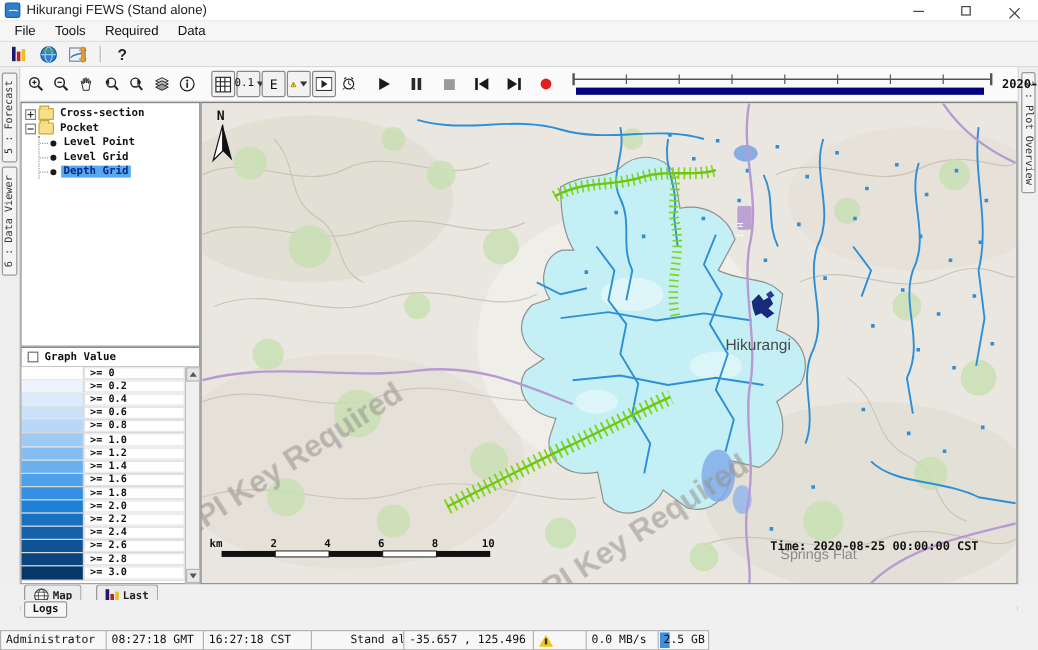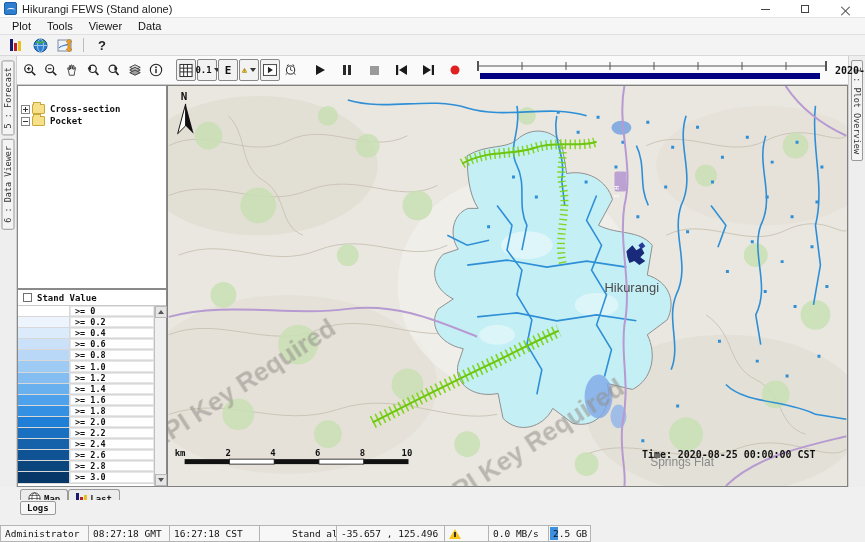--- a/index.html
+++ b/index.html
@@ -39,28 +39,28 @@
   #right-strip { position:absolute; right:0; top:56px; width:17px; height:431px; background:#eeeeee; display:flex; flex-direction:column; align-items:center; padding-top:4px; border-left:1px solid #d0d0d0; }
   .vtab { background:#f4f4f4; border:1px solid #9a9a9a; border-radius:2px; font-family:"DejaVu Sans Mono",monospace; font-size:8.5px; color:#333; padding:6px 1px; line-height:1; white-space:nowrap; }
   .vtab-left { writing-mode:vertical-rl; transform:rotate(180deg); }
   .vtab-right { writing-mode:vertical-rl; }
 
   
   #toolbar2 { position:absolute; left:17px; top:56px; width:831px; height:29px; background:#fafafa; border-bottom:1px solid #cccccc; display:flex; align-items:center; padding:0 3px; gap:1px; }
   .tbtn { height:22px; min-width:20px; display:flex; align-items:center; justify-content:center; padding:0 2px; border:1px solid transparent; }
   .tbtn.boxed { border:1px solid #888; background:#f2f2f2; border-radius:2px; }
   .caret-down { width:0; height:0; border-left:3px solid transparent; border-right:3px solid transparent; border-top:4px solid #333; margin-left:2px; }
-  .scale-lbl { font-family:"DejaVu Sans Mono",monospace; font-size:9px; font-weight:bold; color:#111; }
+  .scale-lbl { font-family:"DejaVu Sans Mono",monospace; font-size:9px; font-weight:normal; color:#111; }
   .blue-dot { width:5px; height:5px; border-radius:50%; background:#1840c8; margin-right:1px; }
   #timeline-wrap { flex:1; display:flex; align-items:center; margin-left:6px; }
   #timeline-svg { flex:1; height:24px; }
   #timeline-date { font-family:"DejaVu Sans Mono",monospace; font-size:10px; font-weight:bold; color:#111; white-space:nowrap; padding:0 3px; }
 
   
-  #tree-panel { position:absolute; left:17px; top:85px; width:150px; height:204px; background:#ffffff; border:1px solid #8a8a8a; overflow:hidden; padding-top:17px; }
+  #tree-panel { position:absolute; left:17px; top:85px; width:150px; height:204px; background:#ffffff; border:1px solid #8a8a8a; overflow:hidden; padding-top:3px; }
   .tree-row { display:flex; align-items:center; height:12px; font-family:"DejaVu Sans Mono",monospace; font-size:9px; font-weight:bold; color:#111; white-space:nowrap; }
   .expander { width:9px; height:9px; border:1px solid #848484; background:#fff; position:relative; margin:0 2px 0 3px; flex:none; }
   .expander::before { content:""; position:absolute; left:1px; top:3px; width:5px; height:1px; background:#333; }
   .expander.plus::after { content:""; position:absolute; left:3px; top:1px; width:1px; height:5px; background:#333; }
   .folder { width:13px; height:10px; background:#f7e08a; border:1px solid #c9a83a; border-radius:1px; position:relative; margin-right:3px; flex:none; }
   .folder::before { content:""; position:absolute; left:0; top:-3px; width:6px; height:2px; background:#f7e08a; border:1px solid #c9a83a; border-bottom:none; }
   .bullet { width:5px; height:5px; border-radius:50%; background:#1a1a1a; margin:0 4px 0 2px; flex:none; }
   .tree-children { margin-left:14px; border-left:1px dotted #999; }
   .tree-child { display:flex; align-items:center; height:12px; }
   .tree-child::before { content:""; width:7px; border-top:1px dotted #999; margin-right:0; }
@@ -79,21 +79,21 @@
   #legend-scroll { width:12px; background:#f0f0f0; border-left:1px solid #c0c0c0; display:flex; flex-direction:column; justify-content:space-between; align-items:center; }
   .scroll-btn { width:12px; height:12px; background:#e6e6e6; border:1px solid #b8b8b8; display:flex; align-items:center; justify-content:center; }
   .tri-up { width:0; height:0; border-left:3px solid transparent; border-right:3px solid transparent; border-bottom:4px solid #555; }
   .tri-down { width:0; height:0; border-left:3px solid transparent; border-right:3px solid transparent; border-top:4px solid #555; }
 
   
   #map-area { position:absolute; left:167px; top:85px; width:681px; height:402px; border:1px solid #808080; background:#e9e7e0; overflow:hidden; }
   #map-svg { width:100%; height:100%; display:block; }
 
   
-  #bottom-tabs { position:absolute; left:17px; top:487px; width:831px; height:22px; background:#f0f0f0; display:flex; align-items:flex-end; padding-left:3px; gap:0; border-bottom:2px solid #737373; }
+  #bottom-tabs { position:absolute; left:17px; top:487px; width:831px; height:22px; background:#f0f0f0; display:flex; align-items:flex-end; padding-left:3px; gap:12px; border-bottom:4px solid #737373; }
   .btab { display:flex; align-items:center; gap:3px; height:18px; padding:0 7px; background:#ececec; border:1px solid #9a9a9a; border-bottom:none; border-radius:3px 3px 0 0; font-family:"DejaVu Sans Mono",monospace; font-size:9px; font-weight:bold; color:#222; }
   .btab.active { height:21px; background:#ffffff; }
   .tab-max { width:7px; height:7px; border:1.5px solid #222; margin-left:4px; }
   .tab-close { position:relative; width:9px; height:9px; margin-left:2px; }
   .tab-close::before,.tab-close::after { content:""; position:absolute; left:4px; top:-1px; width:2px; height:11px; background:#111; }
   .tab-close::before { transform:rotate(45deg);} .tab-close::after { transform:rotate(-45deg);}
 
   
   #logs-row { position:absolute; left:17px; top:500px; width:831px; height:16px; background:#f0f0f0; display:flex; align-items:center; padding-left:3px; }
   #logs-btn { height:14px; padding:0 6px; background:#f6f6f6; border:1px solid #9a9a9a; border-radius:2px; font-family:"DejaVu Sans Mono",monospace; font-size:9px; font-weight:bold; display:flex; align-items:center; }
@@ -123,23 +123,23 @@
     <div class="win-btn">
         <span class="glyph-max"></span>
       </div>
     <div class="win-btn">
         <span class="glyph-close"></span>
       </div>
   </div>
 </div>
 
 <div id="menubar">
-  <div class="menu-item">Plot</div>
+  <div class="menu-item">File</div>
   <div class="menu-item">Tools</div>
-  <div class="menu-item">Viewer</div>
+  <div class="menu-item">Required</div>
   <div class="menu-item">Data</div>
 </div>
 
 <div id="toolbar1">
   <div class="t1btn">
     <span class="bars-icon">
         <i></i>
         <i></i>
         <i></i>
       </span>
@@ -321,26 +321,40 @@
   <div class="tree-row">
     <span class="expander plus"></span>
     <span class="folder"></span>
     <span class="tree-label">Cross-section</span>
   </div>
   <div class="tree-row">
     <span class="expander"></span>
     <span class="folder"></span>
     <span class="tree-label">Pocket</span>
   </div>
+  <div class="tree-children">
+    <div class="tree-child tree-row">
+      <span class="bullet"></span>
+      <span class="tree-label">Level Point</span>
+    </div>
+    <div class="tree-child tree-row">
+      <span class="bullet"></span>
+      <span class="tree-label">Level Grid</span>
+    </div>
+    <div class="tree-child tree-row">
+      <span class="bullet"></span>
+      <span class="tree-label selected">Depth Grid</span>
+    </div>
+  </div>
 </div>
 
 <div id="legend-panel">
   <div id="legend-header">
     <span class="chk"></span>
-    <span>Stand Value</span>
+    <span>Graph Value</span>
   </div>
   <div id="legend-body">
     <div id="legend-rows">
       <div class="legend-row">
           <span class="legend-swatch" style="background-color: rgb(255, 255, 255);"></span>
           <span class="legend-label">&gt;= 0</span>
         </div>
       <div class="legend-row">
           <span class="legend-swatch" style="background-color: rgb(238, 244, 253);"></span>
           <span class="legend-label">&gt;= 0.2</span>

